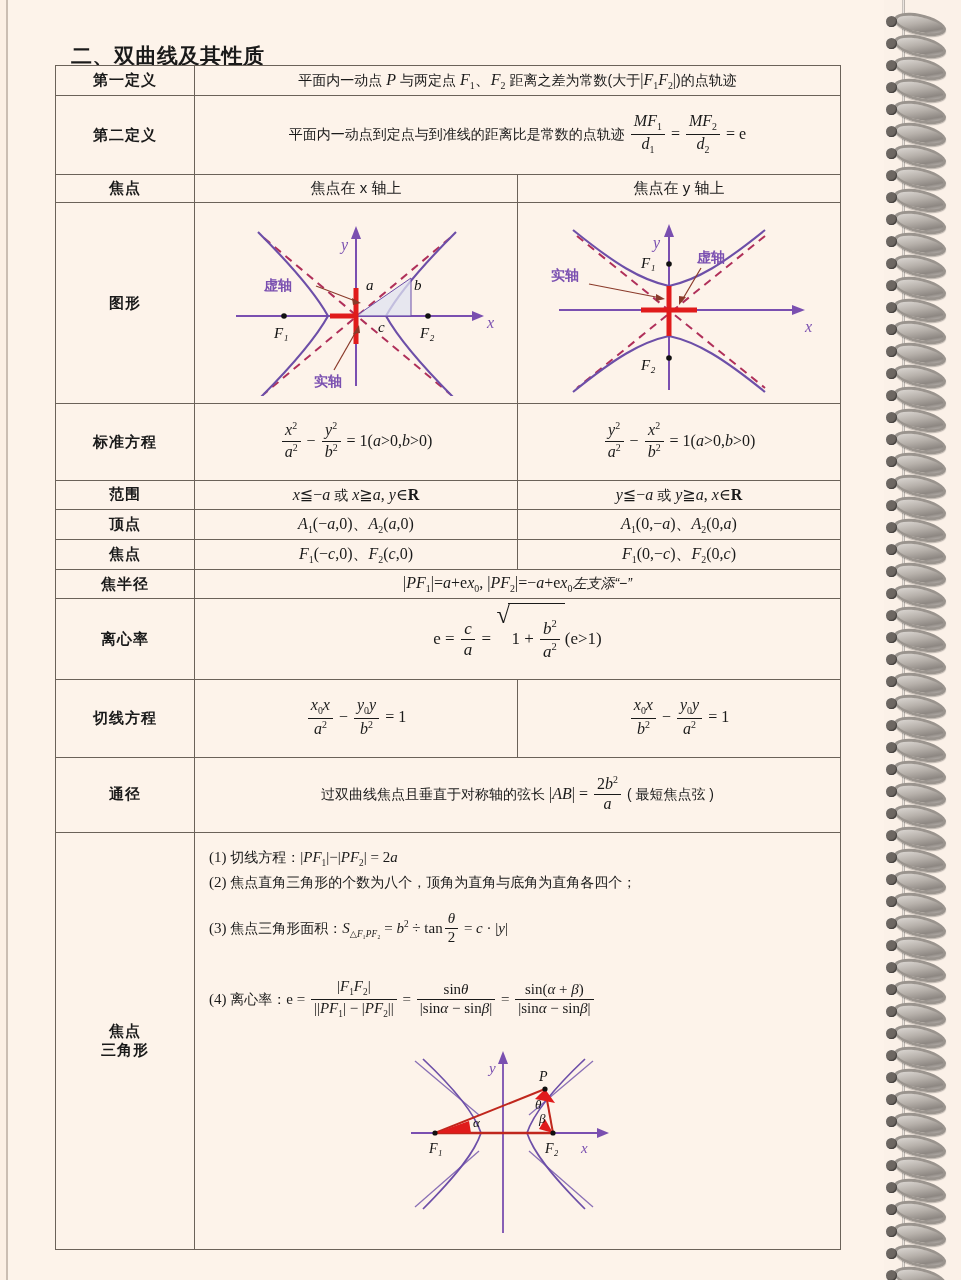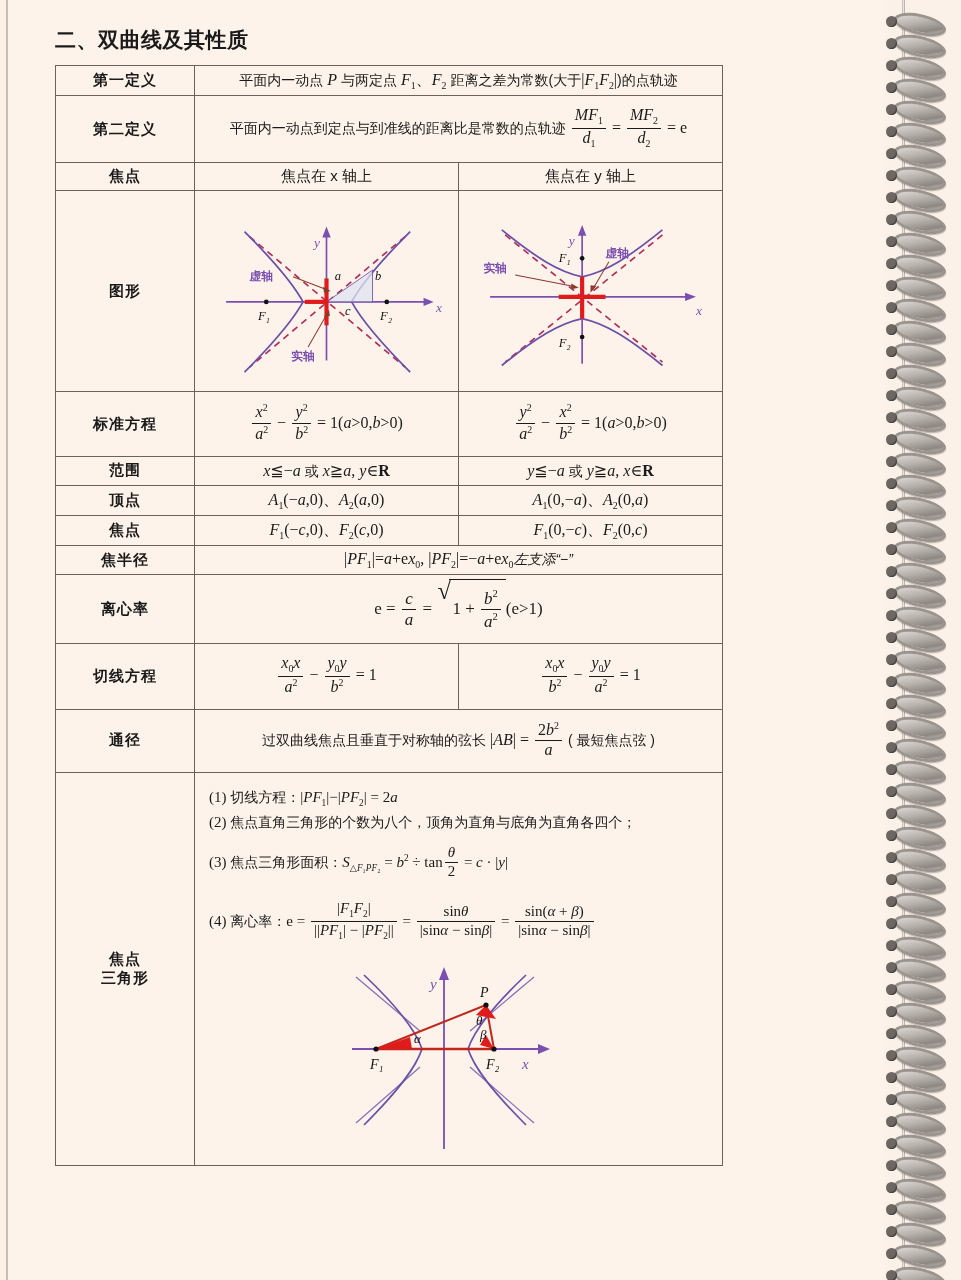--- a/index.html
+++ b/index.html
@@ -33,26 +33,26 @@
     background:linear-gradient(160deg,#e6e2de 0%,#b6b0aa 45%,#8d8782 75%,#d9d4cf 100%);
     transform:skewY(11deg);
     box-shadow:0 1px 1px rgba(0,0,0,.25);
   }
   .coil .hole{
     position:absolute;left:0px;top:2px;width:11px;height:11px;border-radius:50%;
     background:#6d6762;box-shadow:inset -1px -1px 1px #433f3c,0 0 1px #fff;
   }
 
   h1.title{
-    position:absolute;left:55px;top:26px;margin:0;
+    position:absolute;left:55px;top:26px;margin:16px;
     font-size:21px;font-weight:bold;letter-spacing:.5px;
     font-family:"Liberation Sans","DejaVu Sans",sans-serif;
   }
   table.sheet{
-    position:absolute;left:55px;top:65px;width:668px;
+    position:absolute;left:55px;top:65px;width:786px;
     border-collapse:collapse;
     table-layout:fixed;
   }
   table.sheet td{
     border:1.6px solid #6b6259;
     padding:4px 6px;
     text-align:center;
     vertical-align:middle;
     font-size:15px;
     background:#fdf3ea;
@@ -61,21 +61,21 @@
     width:126px;
     font-family:"Liberation Sans","DejaVu Sans",sans-serif;
     font-weight:bold;font-size:15px;letter-spacing:1px;
   }
   td.half{width:330px;}
 
   
   .m{font-family:"Liberation Serif","DejaVu Serif",serif;font-size:16px;white-space:nowrap;}
   i,.it{font-style:italic;}
   .frac{display:inline-block;vertical-align:middle;text-align:center;
-        margin:8px 2px;line-height:1.05;position:relative;top:-1px;}
+        margin:14px 2px;line-height:1.05;position:relative;top:-1px;}
   .frac .num{display:block;border-bottom:1.3px solid #1a1a1a;padding:0 3px 1px;}
   .frac .den{display:block;padding:1px 3px 0;}
   sup{font-size:.62em;vertical-align:super;}
   sub{font-size:.62em;vertical-align:sub;}
   .sqrt{display:inline-block;position:relative;padding-left:12px;margin-left:1px;}
   .sqrt::before{content:"\221A";position:absolute;left:0;top:-2px;font-size:1.45em;}
   .sqrt > .rad{display:inline-block;border-top:1.3px solid #1a1a1a;padding:1px 3px 0;}
   .cn{font-family:Liberation Sans, sans-serif;font-size:14px;}
 
   .listline{display:block;text-align:left;margin:6px 0 6px 8px;font-size:15px;}

